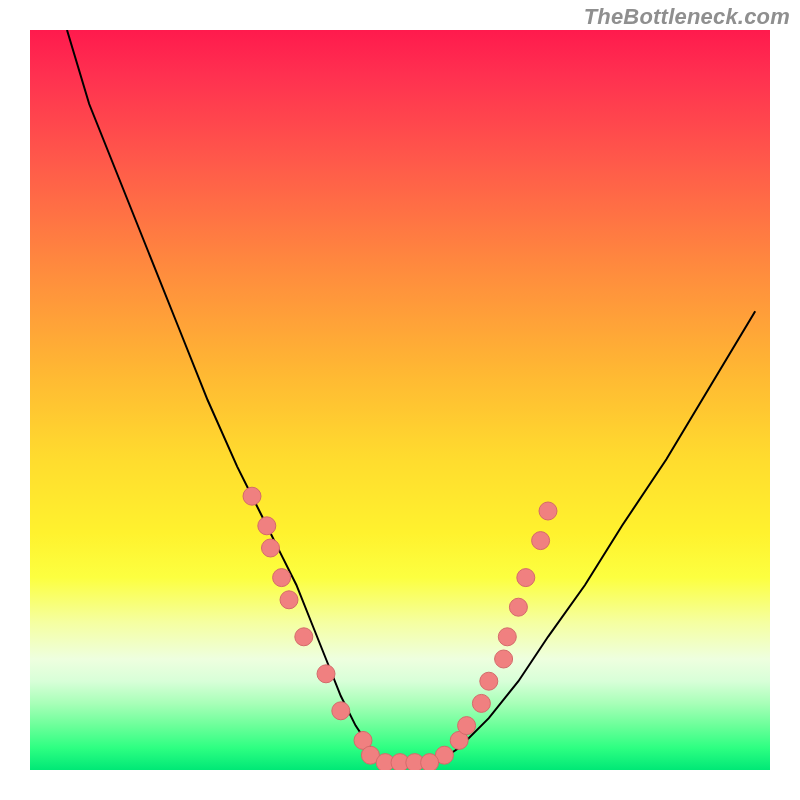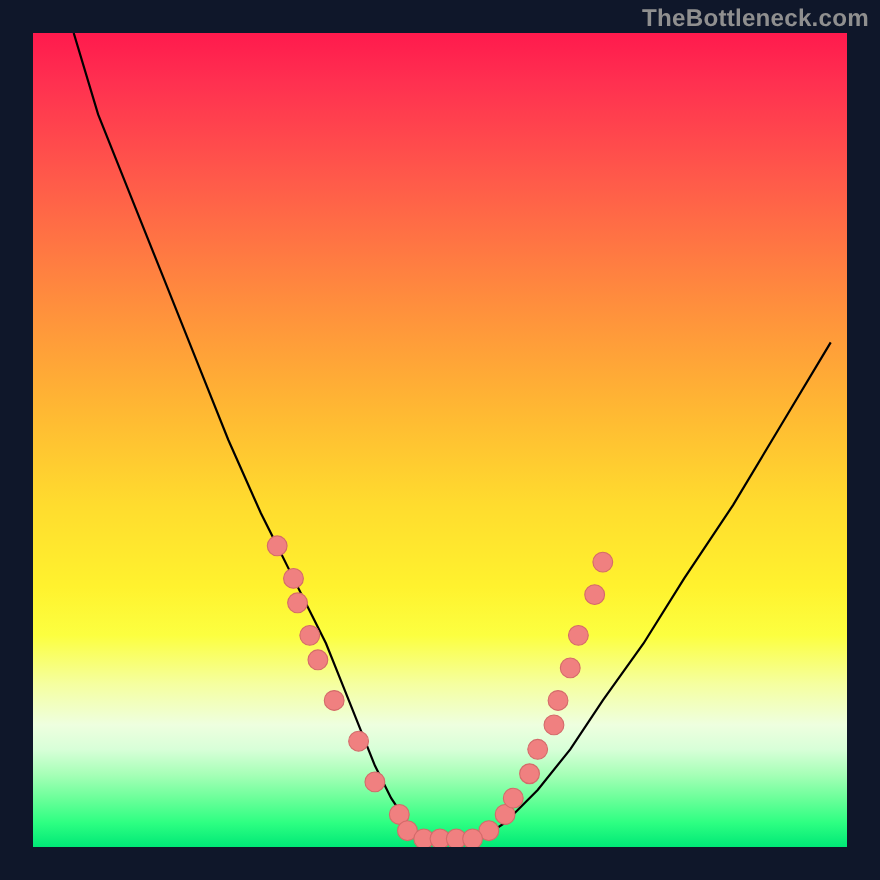--- a/index.html
+++ b/index.html
@@ -9,21 +9,22 @@
     height: 800px;
     background: #000000;
     overflow: hidden;
   }
   .frame {
     position: absolute;
     left: 0;
     top: 0;
     width: 800px;
     height: 800px;
-    background: #0f172a;
+    background: #ffffff;
+    font-style: italic;
   }
   .plot-area {
     position: absolute;
     left: 30px;
     top: 30px;
     width: 740px;
     height: 740px;
     background: linear-gradient(to bottom,
       #ff1a4d 0%,
       #ff3050 6%,

